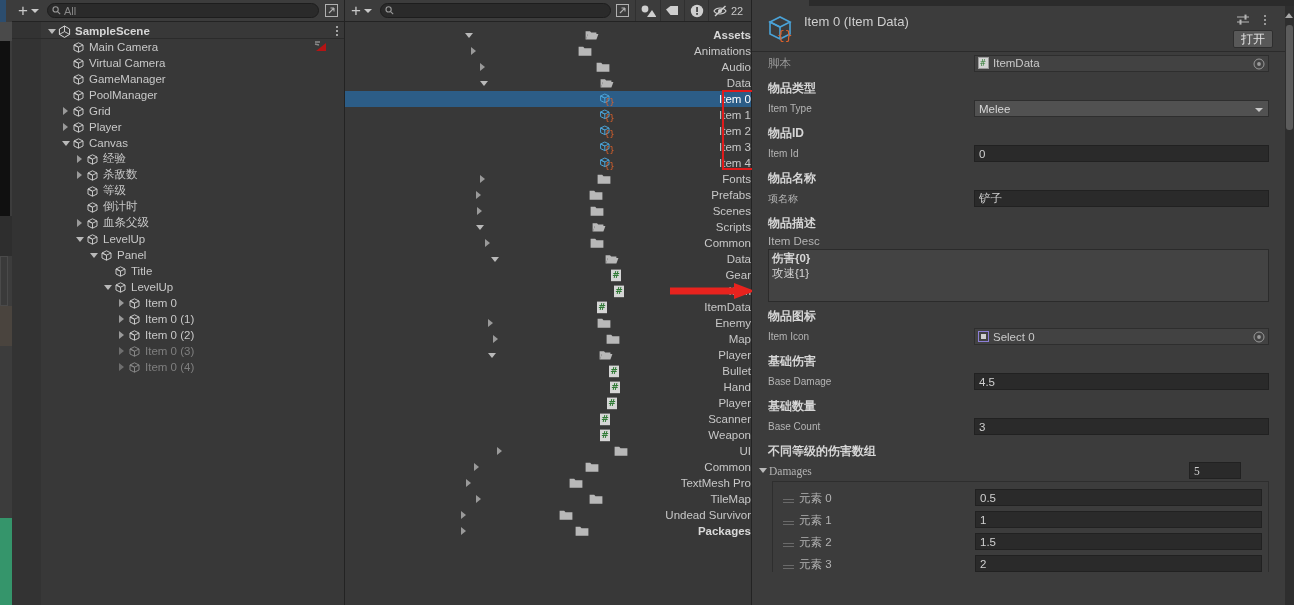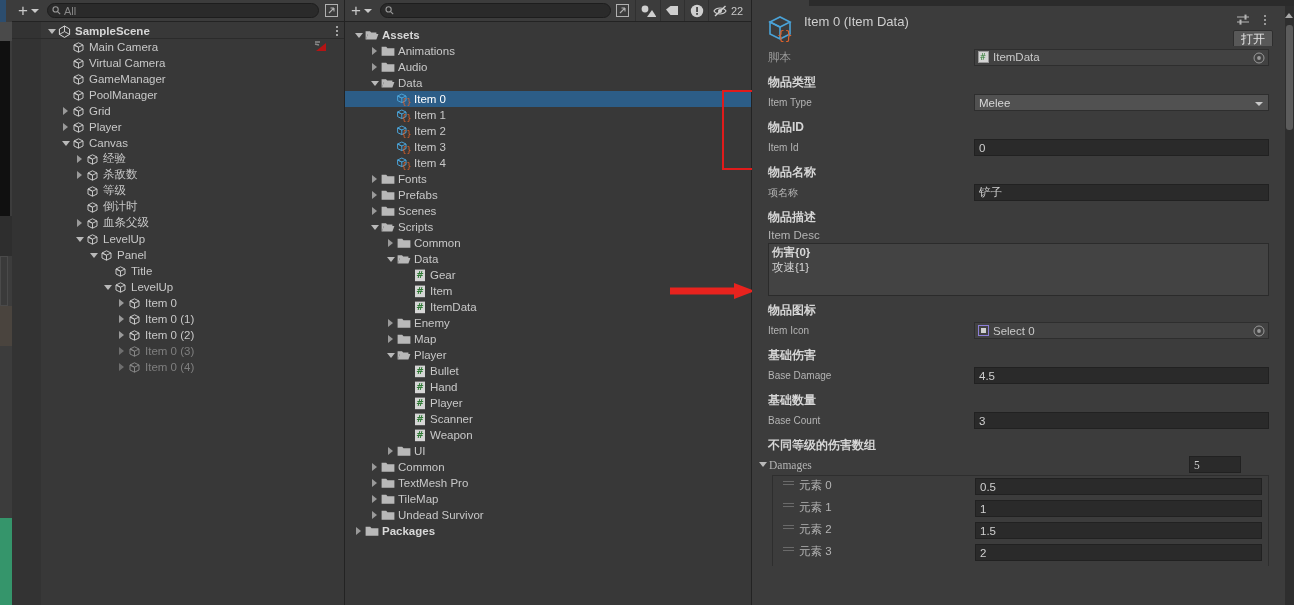--- a/index.html
+++ b/index.html
@@ -71,21 +71,21 @@
   .ico { width:15px; height:14px; flex:0 0 15px; margin-right:3px; display:flex; align-items:center; justify-content:center;}
   .lbl { padding-bottom:1px; }
 
   .hdr-sep { position:absolute; left:0; top:38px; width:100%; height:1px; background:#2b2b2b; }
 
   
   #project { left:345px; top:0; width:407px; height:605px; background:#383838; border-right:1px solid #232323; }
   #project .body { position:absolute; left:0; top:22px; width:100%; height:583px; }
   .vis-count { color:#c9c9c9; font-size:11px; padding-right:4px; }
 
-  .prow { position:relative; height:16px; display:flex; align-items:center; font-size:11.5px; color:#c8c8c8; white-space:nowrap; }
+  .prow { position:relative; height:16px; display:flex; align-items:center; font-size:11.5px; color:#c8c8c8; white-space:nowrap;justify-content:space-between; }
   .prow.selected { background:#2c5d87; color:#fff; }
   .prow.bold { font-weight:bold; color:#d8d8d8; }
 
   .red-box {
     position:absolute; left:377px; top:90px; width:130px; height:80px;
     border:2px solid #e01b1b; pointer-events:none;
   }
   .red-arrow { position:absolute; left:668px; top:280px; width:88px; height:22px; pointer-events:none; }
 
   
@@ -97,21 +97,21 @@
   .insp-so-icon { position:absolute; left:12px; top:6px; width:34px; height:34px; }
   .btn-open {
     position:absolute; right:12px; top:24px; height:18px; padding:0 7px;
     background:#585858; border:1px solid #2e2e2e; border-radius:2px;
     color:#e3e3e3; font-size:12px; display:flex; align-items:center; line-height:1;
   }
   .icon-settings { position:absolute; right:35px; top:7px; width:14px; height:14px;}
   .icon-kebab { position:absolute; right:17px; top:7px; width:6px; height:14px; display:flex;flex-direction:column;justify-content:center;align-items:center;gap:2px;}
   .icon-kebab i { width:2px;height:2px;background:#b6b6b6;border-radius:50%;display:block;}
 
-  .insp-body { position:absolute; left:0; top:46px; width:533px; height:388px; background:#3c3c3c; }
+  .insp-body { position:absolute; left:0; top:52px; width:533px; height:388px; background:#3c3c3c; }
 
   .prop-script { display:flex; align-items:center; height:22px; padding:0 0 0 16px; }
   .prop-script .pname { width:206px; font-size:11.5px; color:#9a9a9a; }
   .objfield {
     flex:1; margin-right:16px; height:17px; background:#424242; border:1px solid #2e2e2e;
     display:flex; align-items:center; font-size:11.5px; color:#c9c9c9; padding-left:3px; position:relative;
   }
   .objfield .pick { position:absolute; right:3px; top:2px; width:12px; height:12px;}
   .scr-icon { width:11px; height:12px; margin-right:4px; flex:0 0 11px; }
 
@@ -137,21 +137,21 @@
   .desc-area .l1 { font-weight:bold; }
 
   .arr-headrow { display:flex; align-items:center; height:19px; padding-left:4px; }
   .arr-headrow .atri { width:13px; display:flex; align-items:center; justify-content:center;}
   .arr-headrow .aname { font-size:11.5px; color:#b4b4b4; }
   .arr-size {
     position:absolute; right:44px; width:52px; height:17px; background:#2a2a2a; border:1px solid #212121;
     font-size:11.5px; color:#d0d0d0; padding-left:4px; display:flex; align-items:center;
   }
   .arr-box { margin:1px 16px 0 20px; border:1px solid #2e2e2e; border-bottom:none; background:#3c3c3c; padding:2px 0 0 0; }
-  .arr-row { display:flex; align-items:flex-start; height:22px; padding-left:4px; }
+  .arr-row { display:flex; align-items:flex-end; height:22px; padding-left:4px; }
   .drag-h { width:22px; height:10px; display:flex; flex-direction:column; justify-content:center; gap:2px; padding-left:6px;}
   .drag-h i { display:block; width:11px; height:1px; background:#6a6a6a;}
   .arr-row .ename { width:176px; font-size:11.5px; color:#b4b4b4; }
   .arr-row .inputf { margin-right:6px; }
 
   .insp-scroll { position:absolute; right:0; top:6px; width:9px; height:599px; background:#2e2e2e; }
   .insp-scroll .thumb { position:absolute; left:1px; top:19px; width:7px; height:105px; background:#5c5c5c; border-radius:3px; }
   .sc-up { position:absolute; right:1px; top:7px; width:0;height:0;
     border-left:4px solid transparent;border-right:4px solid transparent;border-bottom:5px solid #a8a8a8;}
 </style>

